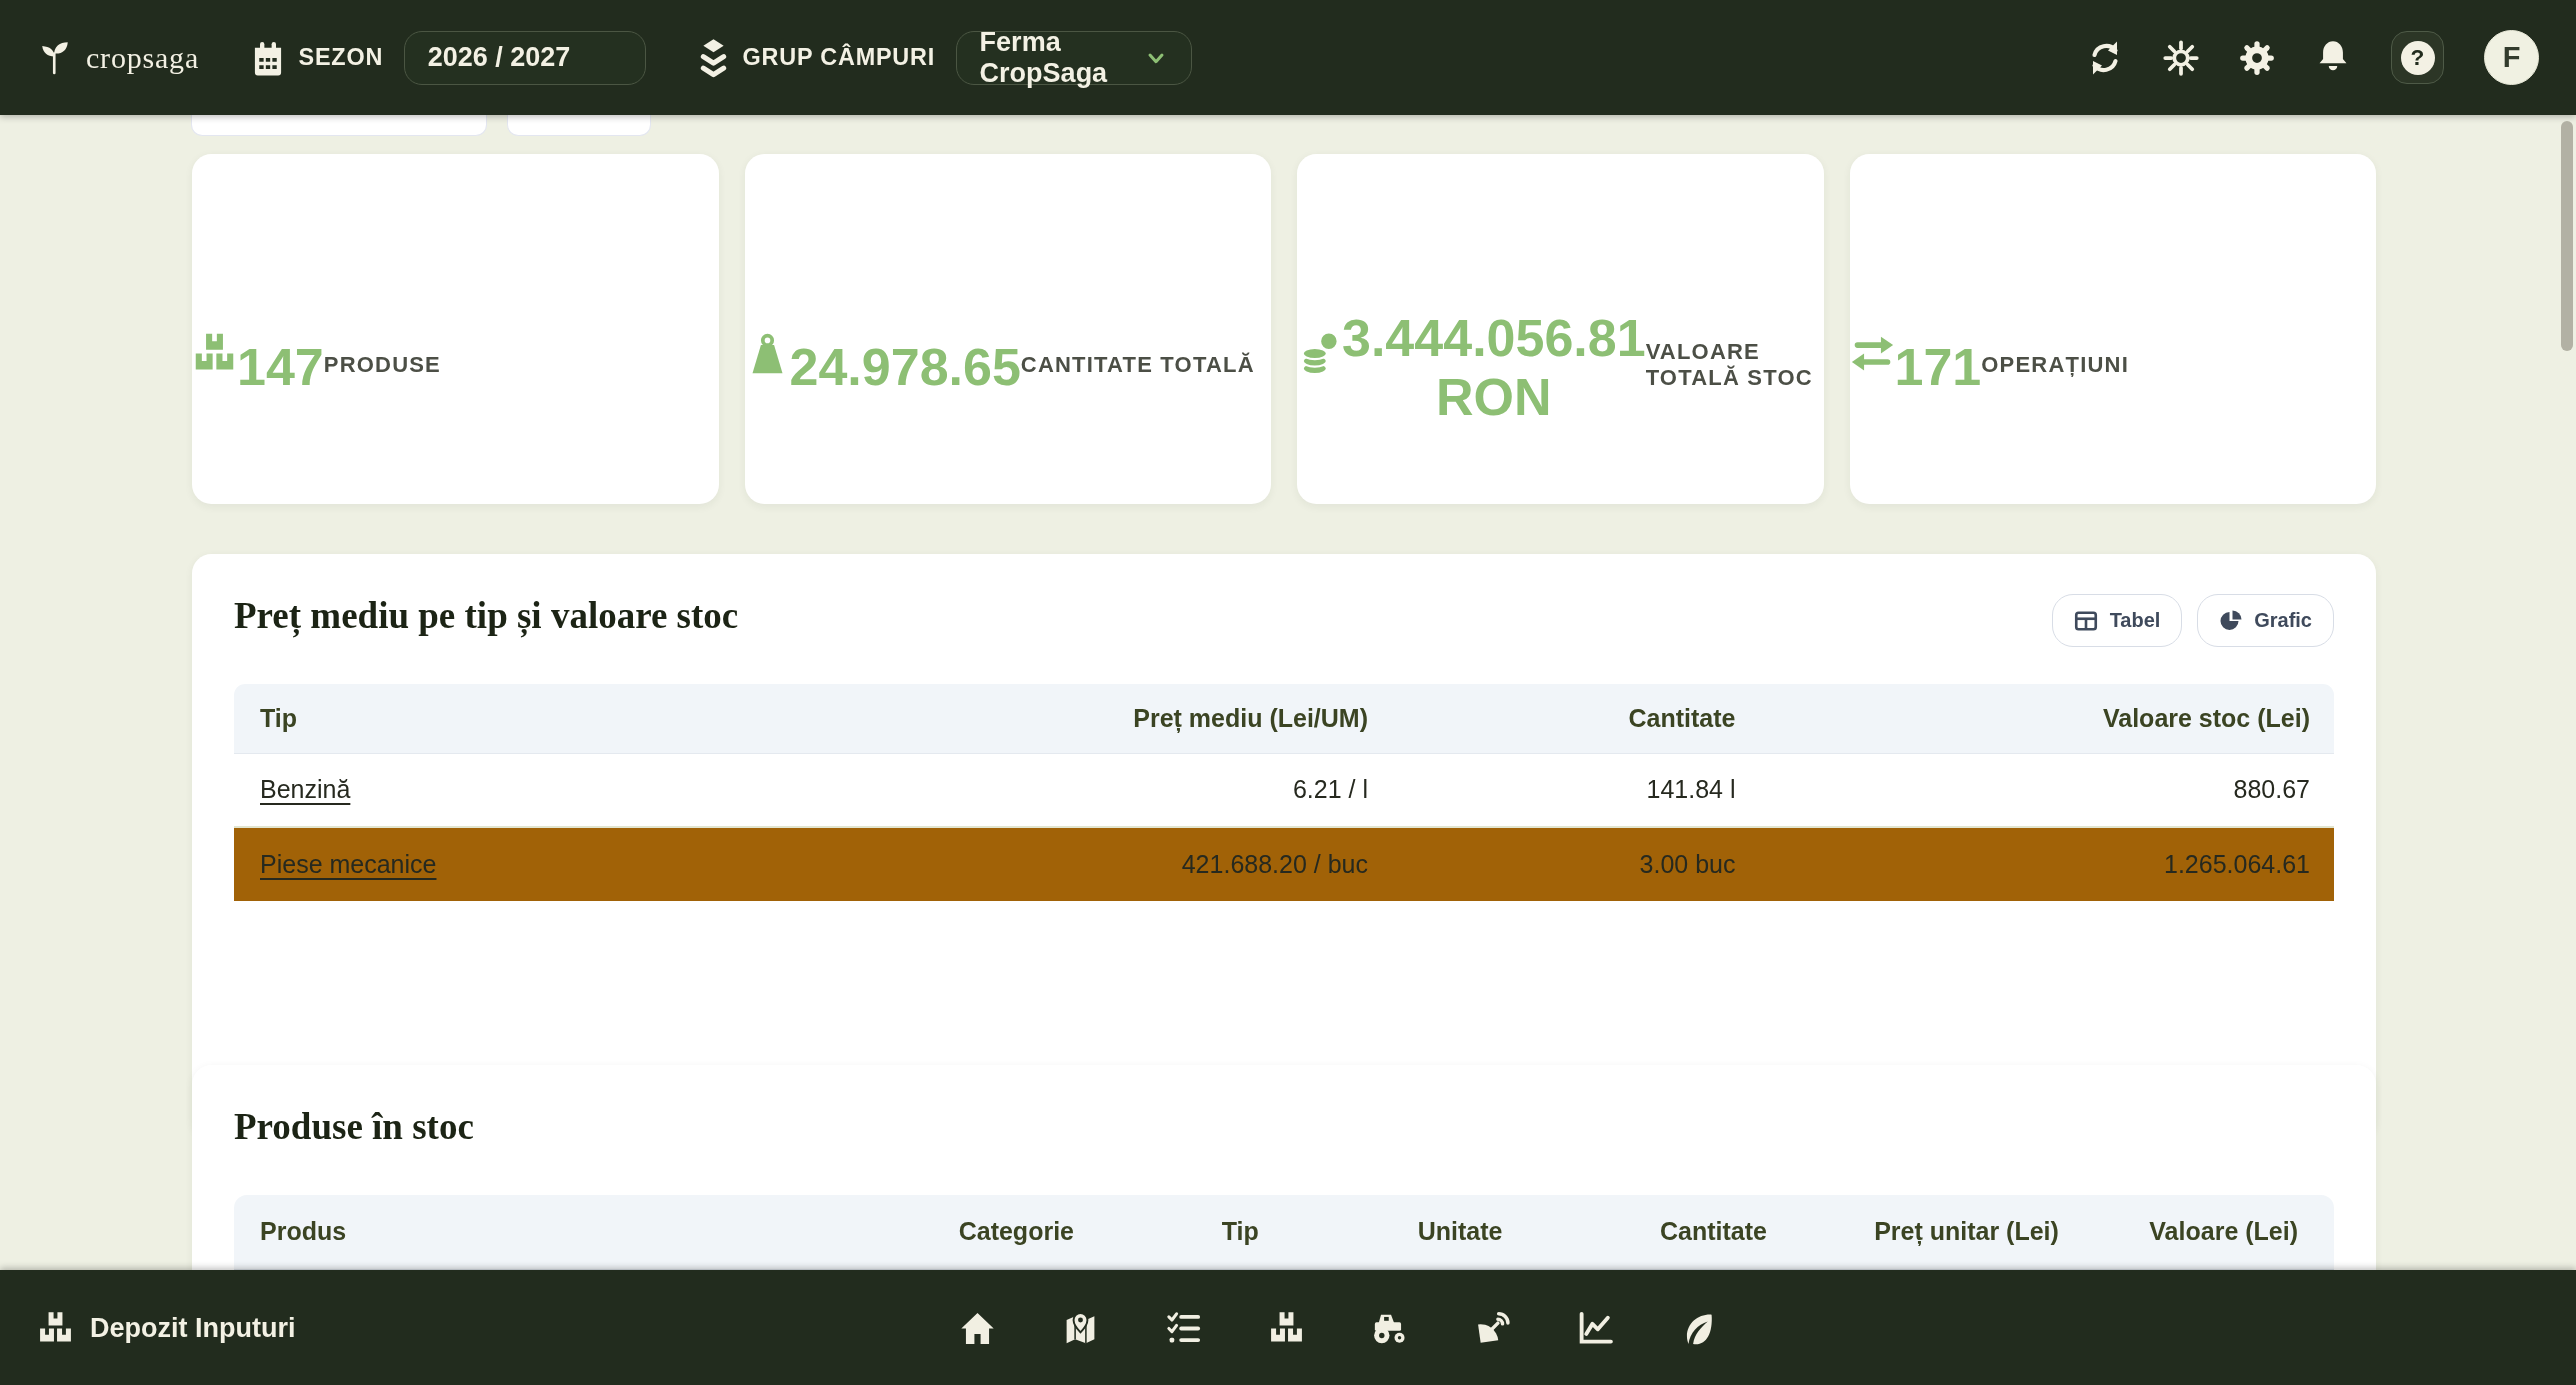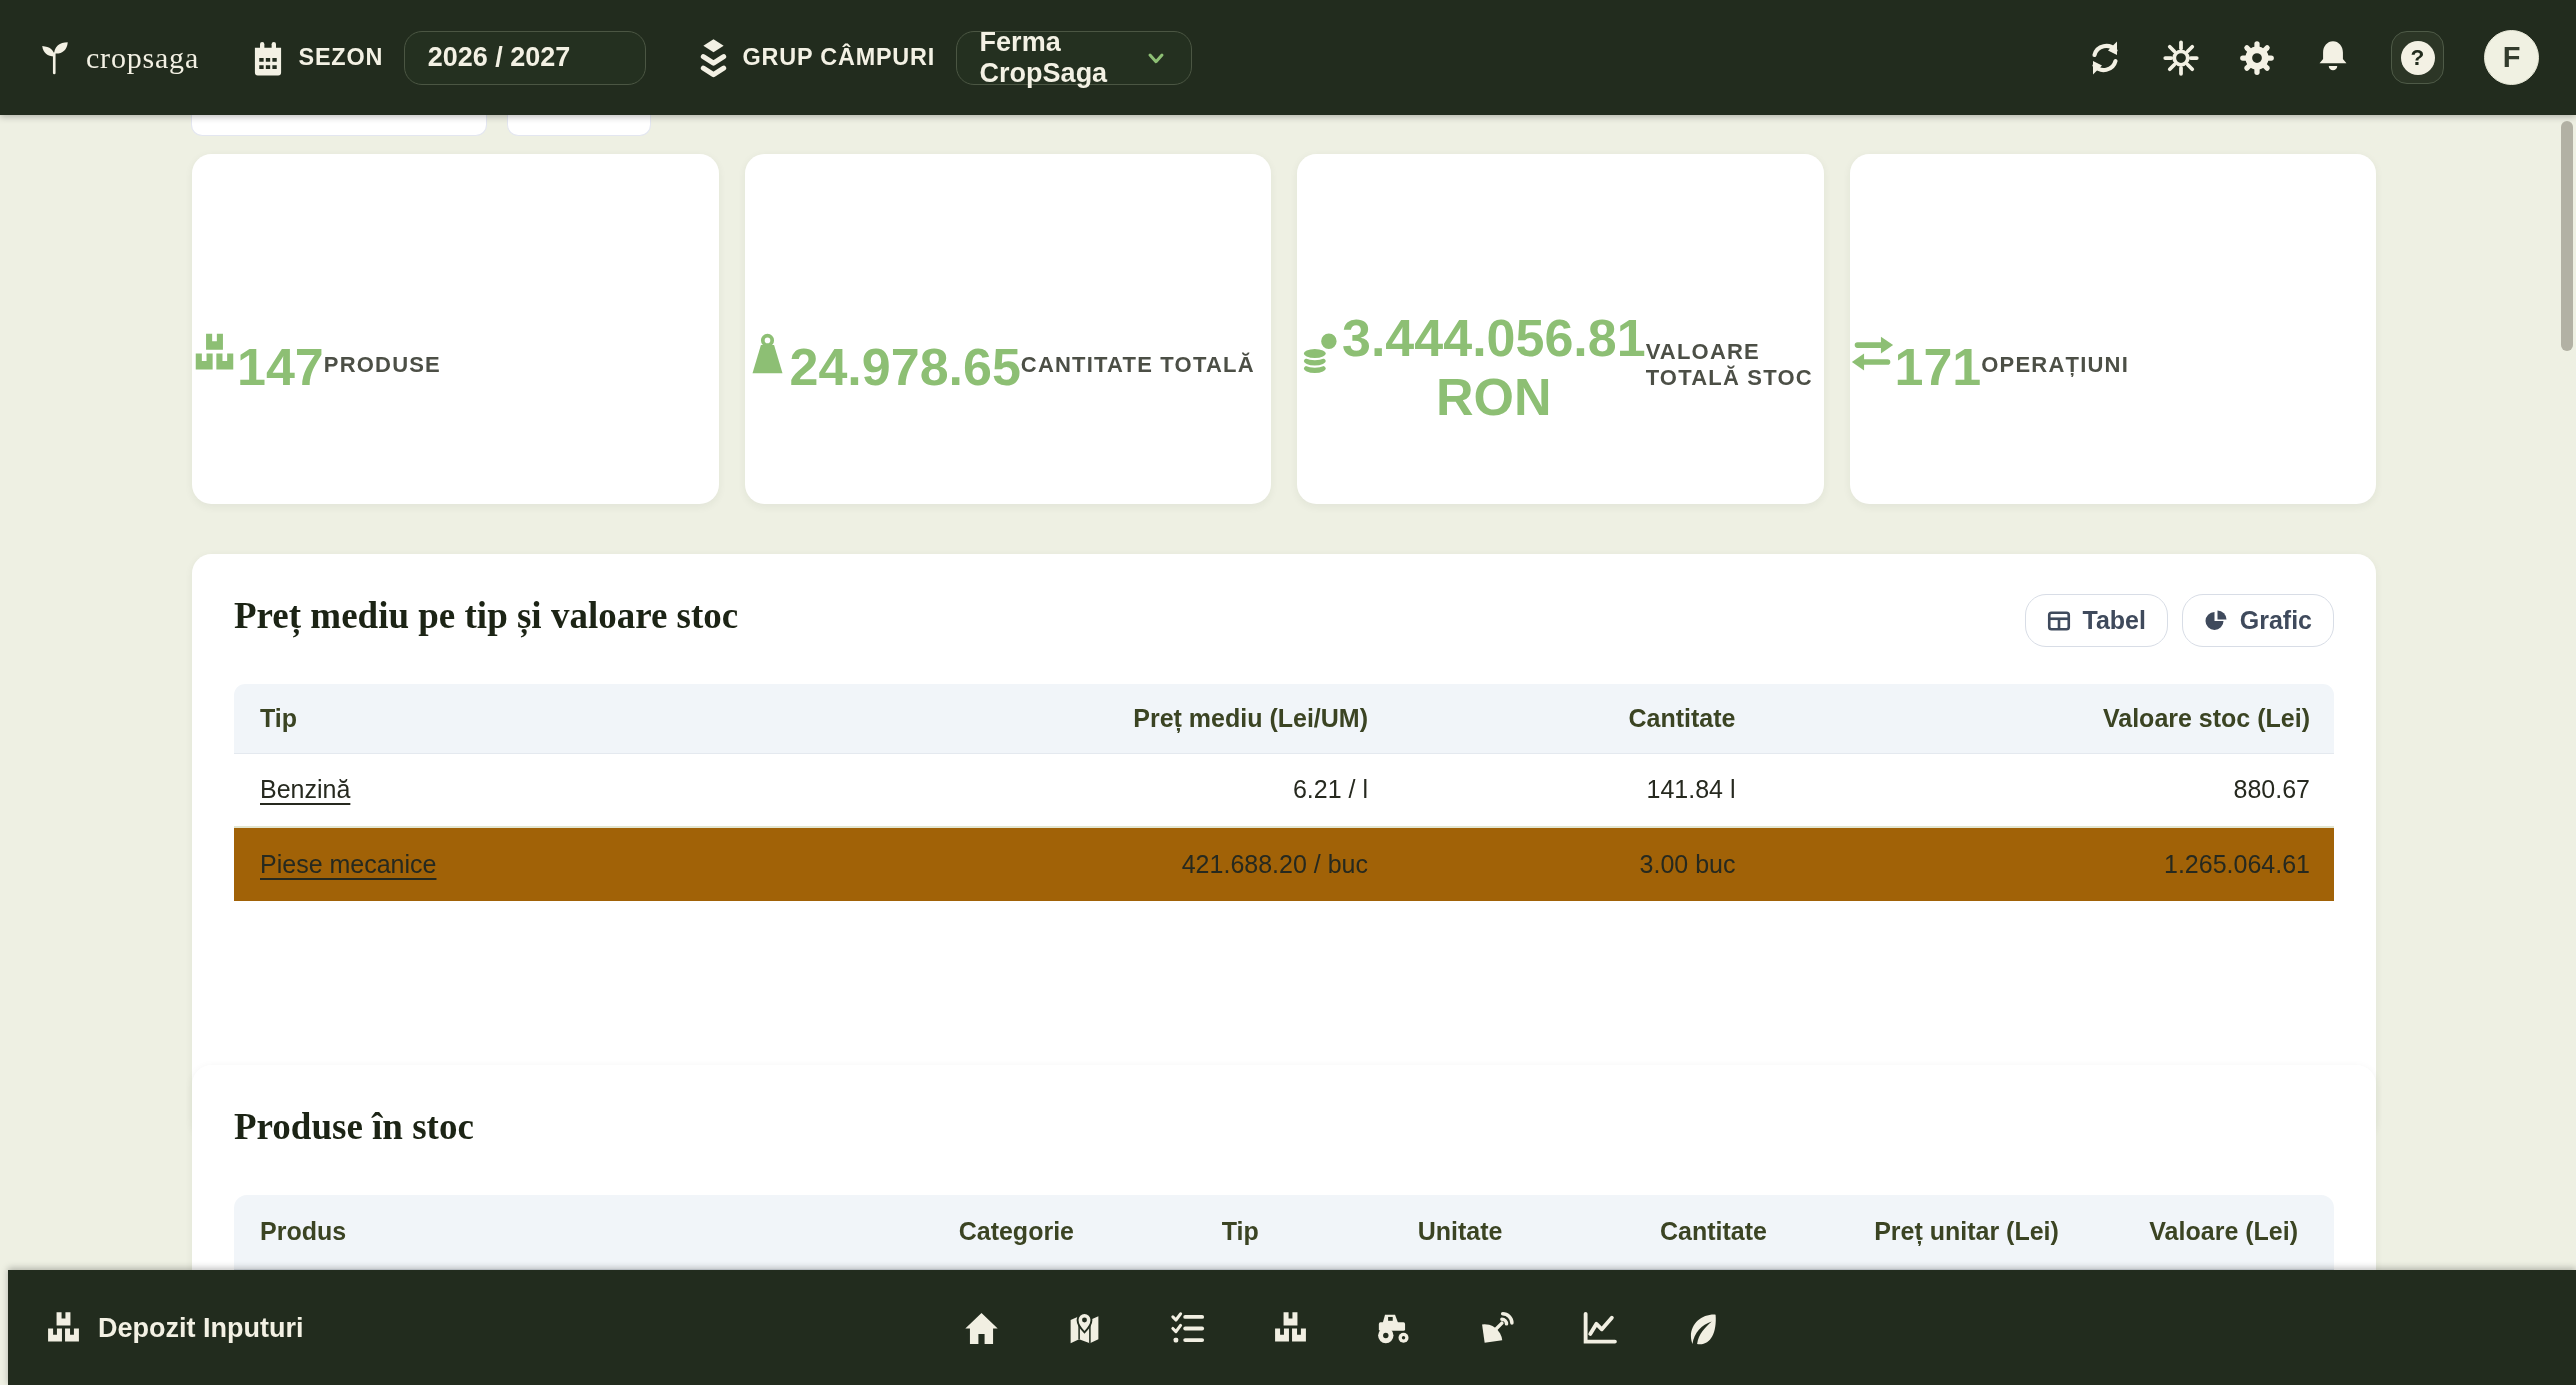--- a/index.html
+++ b/index.html
@@ -62,21 +62,21 @@
     box-shadow:0 2.4px 8px rgba(40,50,30,.06);
   }
   .section-price { top:439px; height:583px; }
   .section-stock { top:950px; height:347px; }
   .section-head { display:flex; align-items:flex-start; justify-content:space-between; padding:40px 42px 0 42px; }
   .section-title { font-family:"Liberation Serif", serif; font-size:37px; font-weight:bold; color:#1c2415; }
   .view-switch { display:flex; gap:14.5px; }
   .view-btn {
     display:flex; align-items:center; gap:11.3px; height:53px; padding:0 21px;
     background:#ffffff; border:1.6px solid #d8dde6; border-radius:21px;
-    font-size:25px; font-weight:bold; color:#3f4a5c; cursor:pointer;
+    font-size:20px; font-weight:bold; color:#3f4a5c; cursor:pointer;
   }
 
   table.data { width:2100px; margin:37px 42px 0 42px; border-collapse:collapse; table-layout:fixed; }
   table.data th, table.data td { font-size:25px; vertical-align:middle; }
   table.price-table th { height:69px; background:#f1f5f9; color:#3b4423; font-weight:bold;
     border-bottom:1.6px solid #e4e9ef; }
   table.price-table th:first-child { border-radius:11.3px 0 0 0; text-align:left; padding-left:26px; }
   table.price-table th:last-child { border-radius:0 11.3px 0 0; }
   table.price-table td { height:74px; color:#26291f; }
   table.price-table th:nth-child(n+2), table.price-table td:nth-child(n+2) { text-align:right; }
@@ -91,21 +91,20 @@
     border-bottom:1.6px solid #dde3ea; }
   table.stock-table th:first-child { border-radius:13px 0 0 0; text-align:left; padding-left:26px; }
   table.stock-table th:last-child { border-radius:0 13px 0 0; padding-right:36px; }
   table.stock-table th:nth-child(n+2) { text-align:right; }
 
   
   .bottombar {
     position:absolute; left:0; right:0; bottom:0; height:116px; background:#222c1e;
     display:flex; align-items:center; padding:0 37px; z-index:30;
     box-shadow:0 -1.6px 6.5px rgba(0,0,0,.25);
-    margin-left:8px;
   }
   .context { display:flex; align-items:center; gap:16px; color:#f3f1e4; }
   .context-label { font-size:27px; font-weight:bold; color:#f3f1e4; }
   .bottom-nav {
     position:absolute; left:50%; transform:translateX(calc(-50% + 50px));
     display:flex; align-items:center; gap:66px;
   }
   .bnav-item { width:37px; height:37px; display:flex; align-items:center; justify-content:center; color:#f1efe2; cursor:pointer; }
 
   

